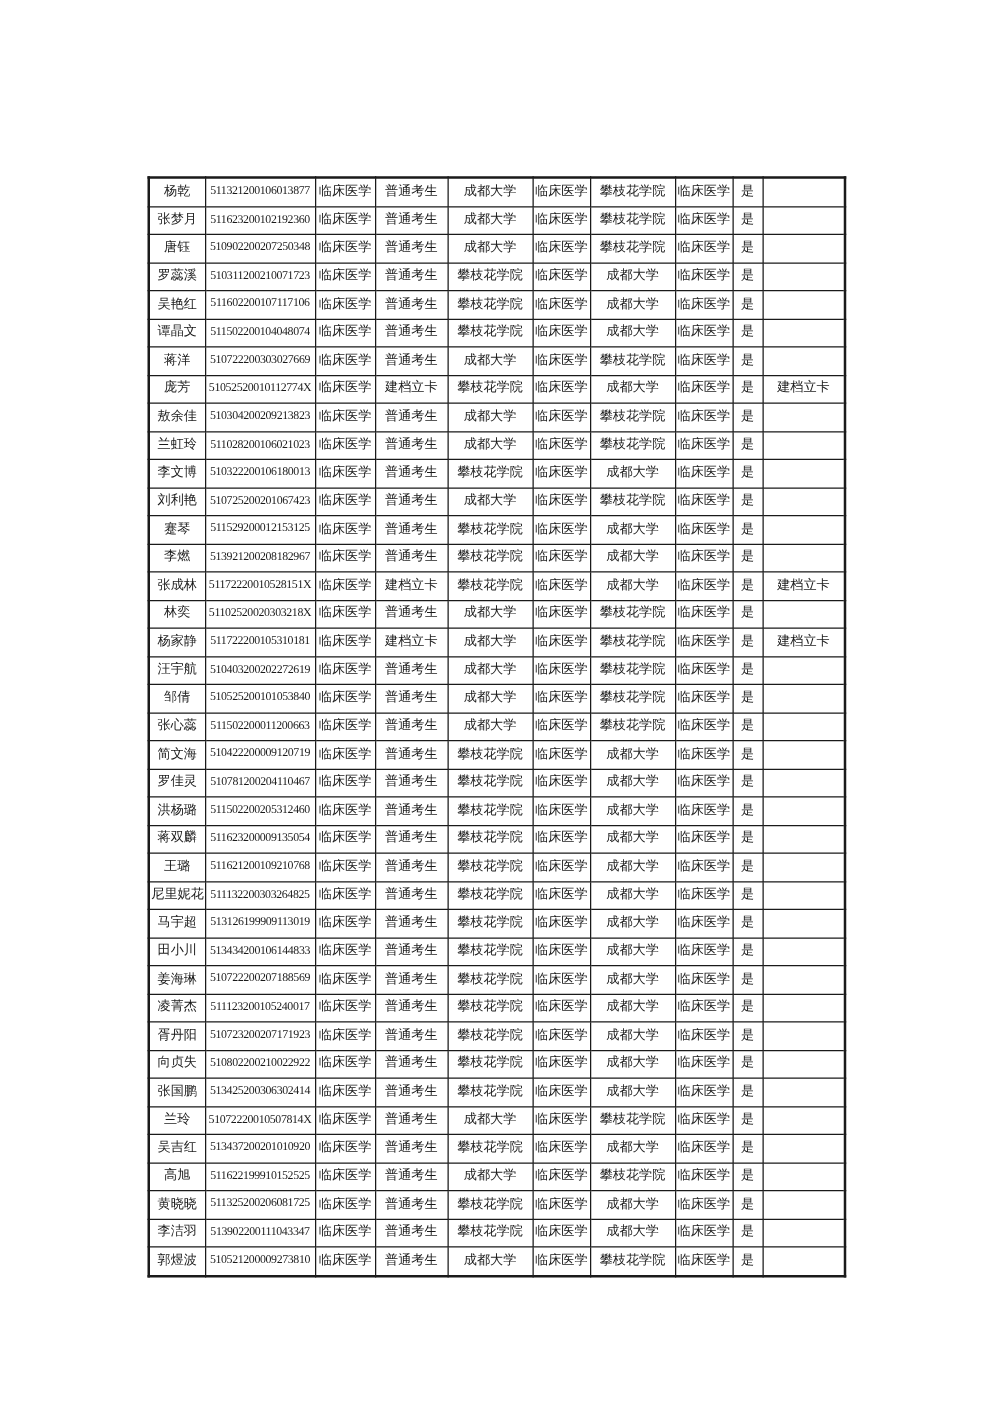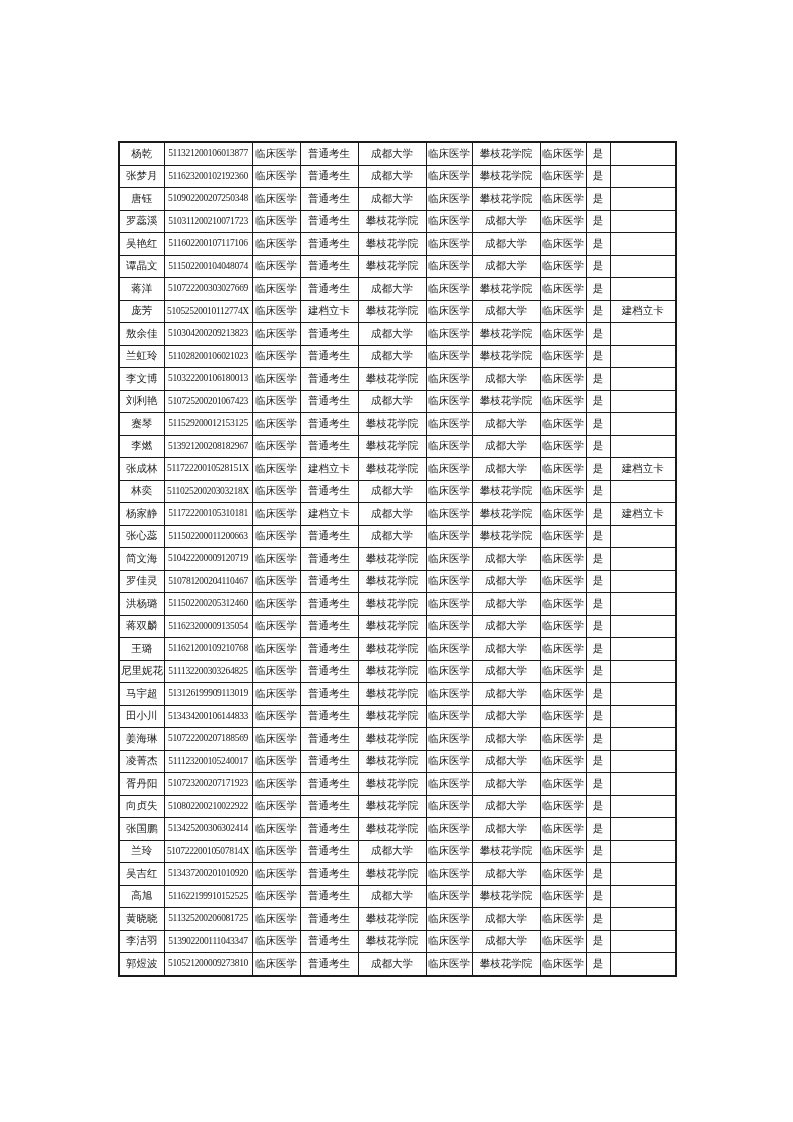--- a/index.html
+++ b/index.html
@@ -256,20 +256,44 @@
         <td>临床医学</td>
         <td>建档立卡</td>
         <td>成都大学</td>
         <td>临床医学</td>
         <td>攀枝花学院</td>
         <td>临床医学</td>
         <td>是</td>
         <td>建档立卡</td>
       </tr>
       <tr>
+        <td>汪宇航</td>
+        <td>510403200202272619</td>
+        <td>临床医学</td>
+        <td>普通考生</td>
+        <td>成都大学</td>
+        <td>临床医学</td>
+        <td>攀枝花学院</td>
+        <td>临床医学</td>
+        <td>是</td>
+        <td></td>
+      </tr>
+      <tr>
+        <td>邹倩</td>
+        <td>510525200101053840</td>
+        <td>临床医学</td>
+        <td>普通考生</td>
+        <td>成都大学</td>
+        <td>临床医学</td>
+        <td>攀枝花学院</td>
+        <td>临床医学</td>
+        <td>是</td>
+        <td></td>
+      </tr>
+      <tr>
         <td>张心蕊</td>
         <td>511502200011200663</td>
         <td>临床医学</td>
         <td>普通考生</td>
         <td>成都大学</td>
         <td>临床医学</td>
         <td>攀枝花学院</td>
         <td>临床医学</td>
         <td>是</td>
         <td></td>

